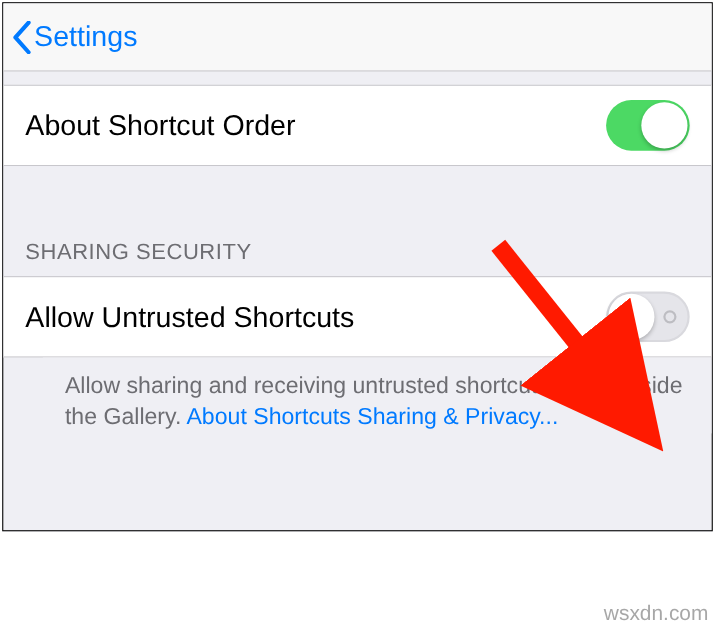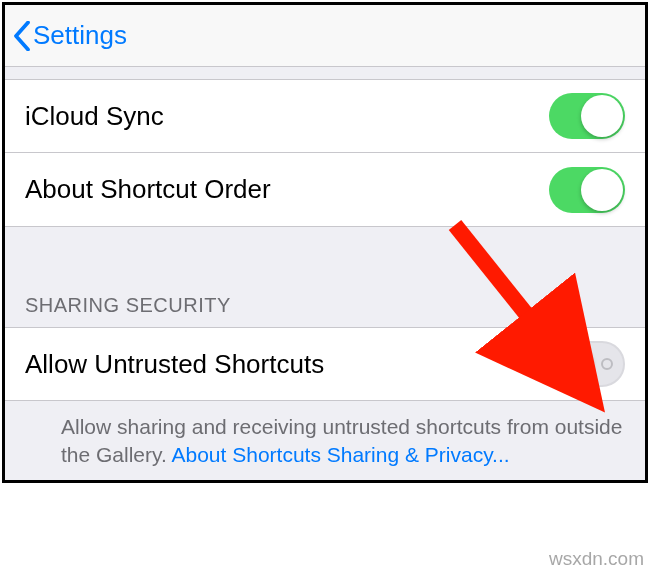--- a/index.html
+++ b/index.html
@@ -5,21 +5,21 @@
   * { box-sizing: border-box; margin: 0; padding: 0; }
   body {
     font-family: -apple-system, "Helvetica Neue", Helvetica, Arial, sans-serif;
     background: #fff;
     width: 650px;
     height: 572px;
     overflow: hidden;
     position: relative;
   }
   .frame {
-    border: 3px solid #000000;
+    border: 1px solid #000000;
     width: 646px;
     height: 481px;
     margin: 2px;
     background: #efeff4;
     position: relative;
     overflow: hidden;
   }
   .navbar {
     background: #f8f8f8;
     height: 62px;
@@ -121,26 +121,20 @@
     <div class="back">
       <svg viewBox="0 0 12 20">
         <polyline points="10,1 2,10 10,19" fill="none" stroke="#007aff" stroke-width="2.5" stroke-linecap="round" stroke-linejoin="round"></polyline>
       </svg>
       <span>Settings</span>
     </div>
   </div>
 
   <div class="spacer-top"></div>
 
-  <div class="row tall">
-    <span class="row-label">iCloud Sync</span>
-    <div class="switch on">
-      <div class="knob"></div>
-    </div>
-  </div>
 
   <div class="row tall">
     <span class="row-label">About Shortcut Order</span>
     <div class="switch on">
       <div class="knob"></div>
     </div>
   </div>
 
   <div class="section-gap"></div>
 

